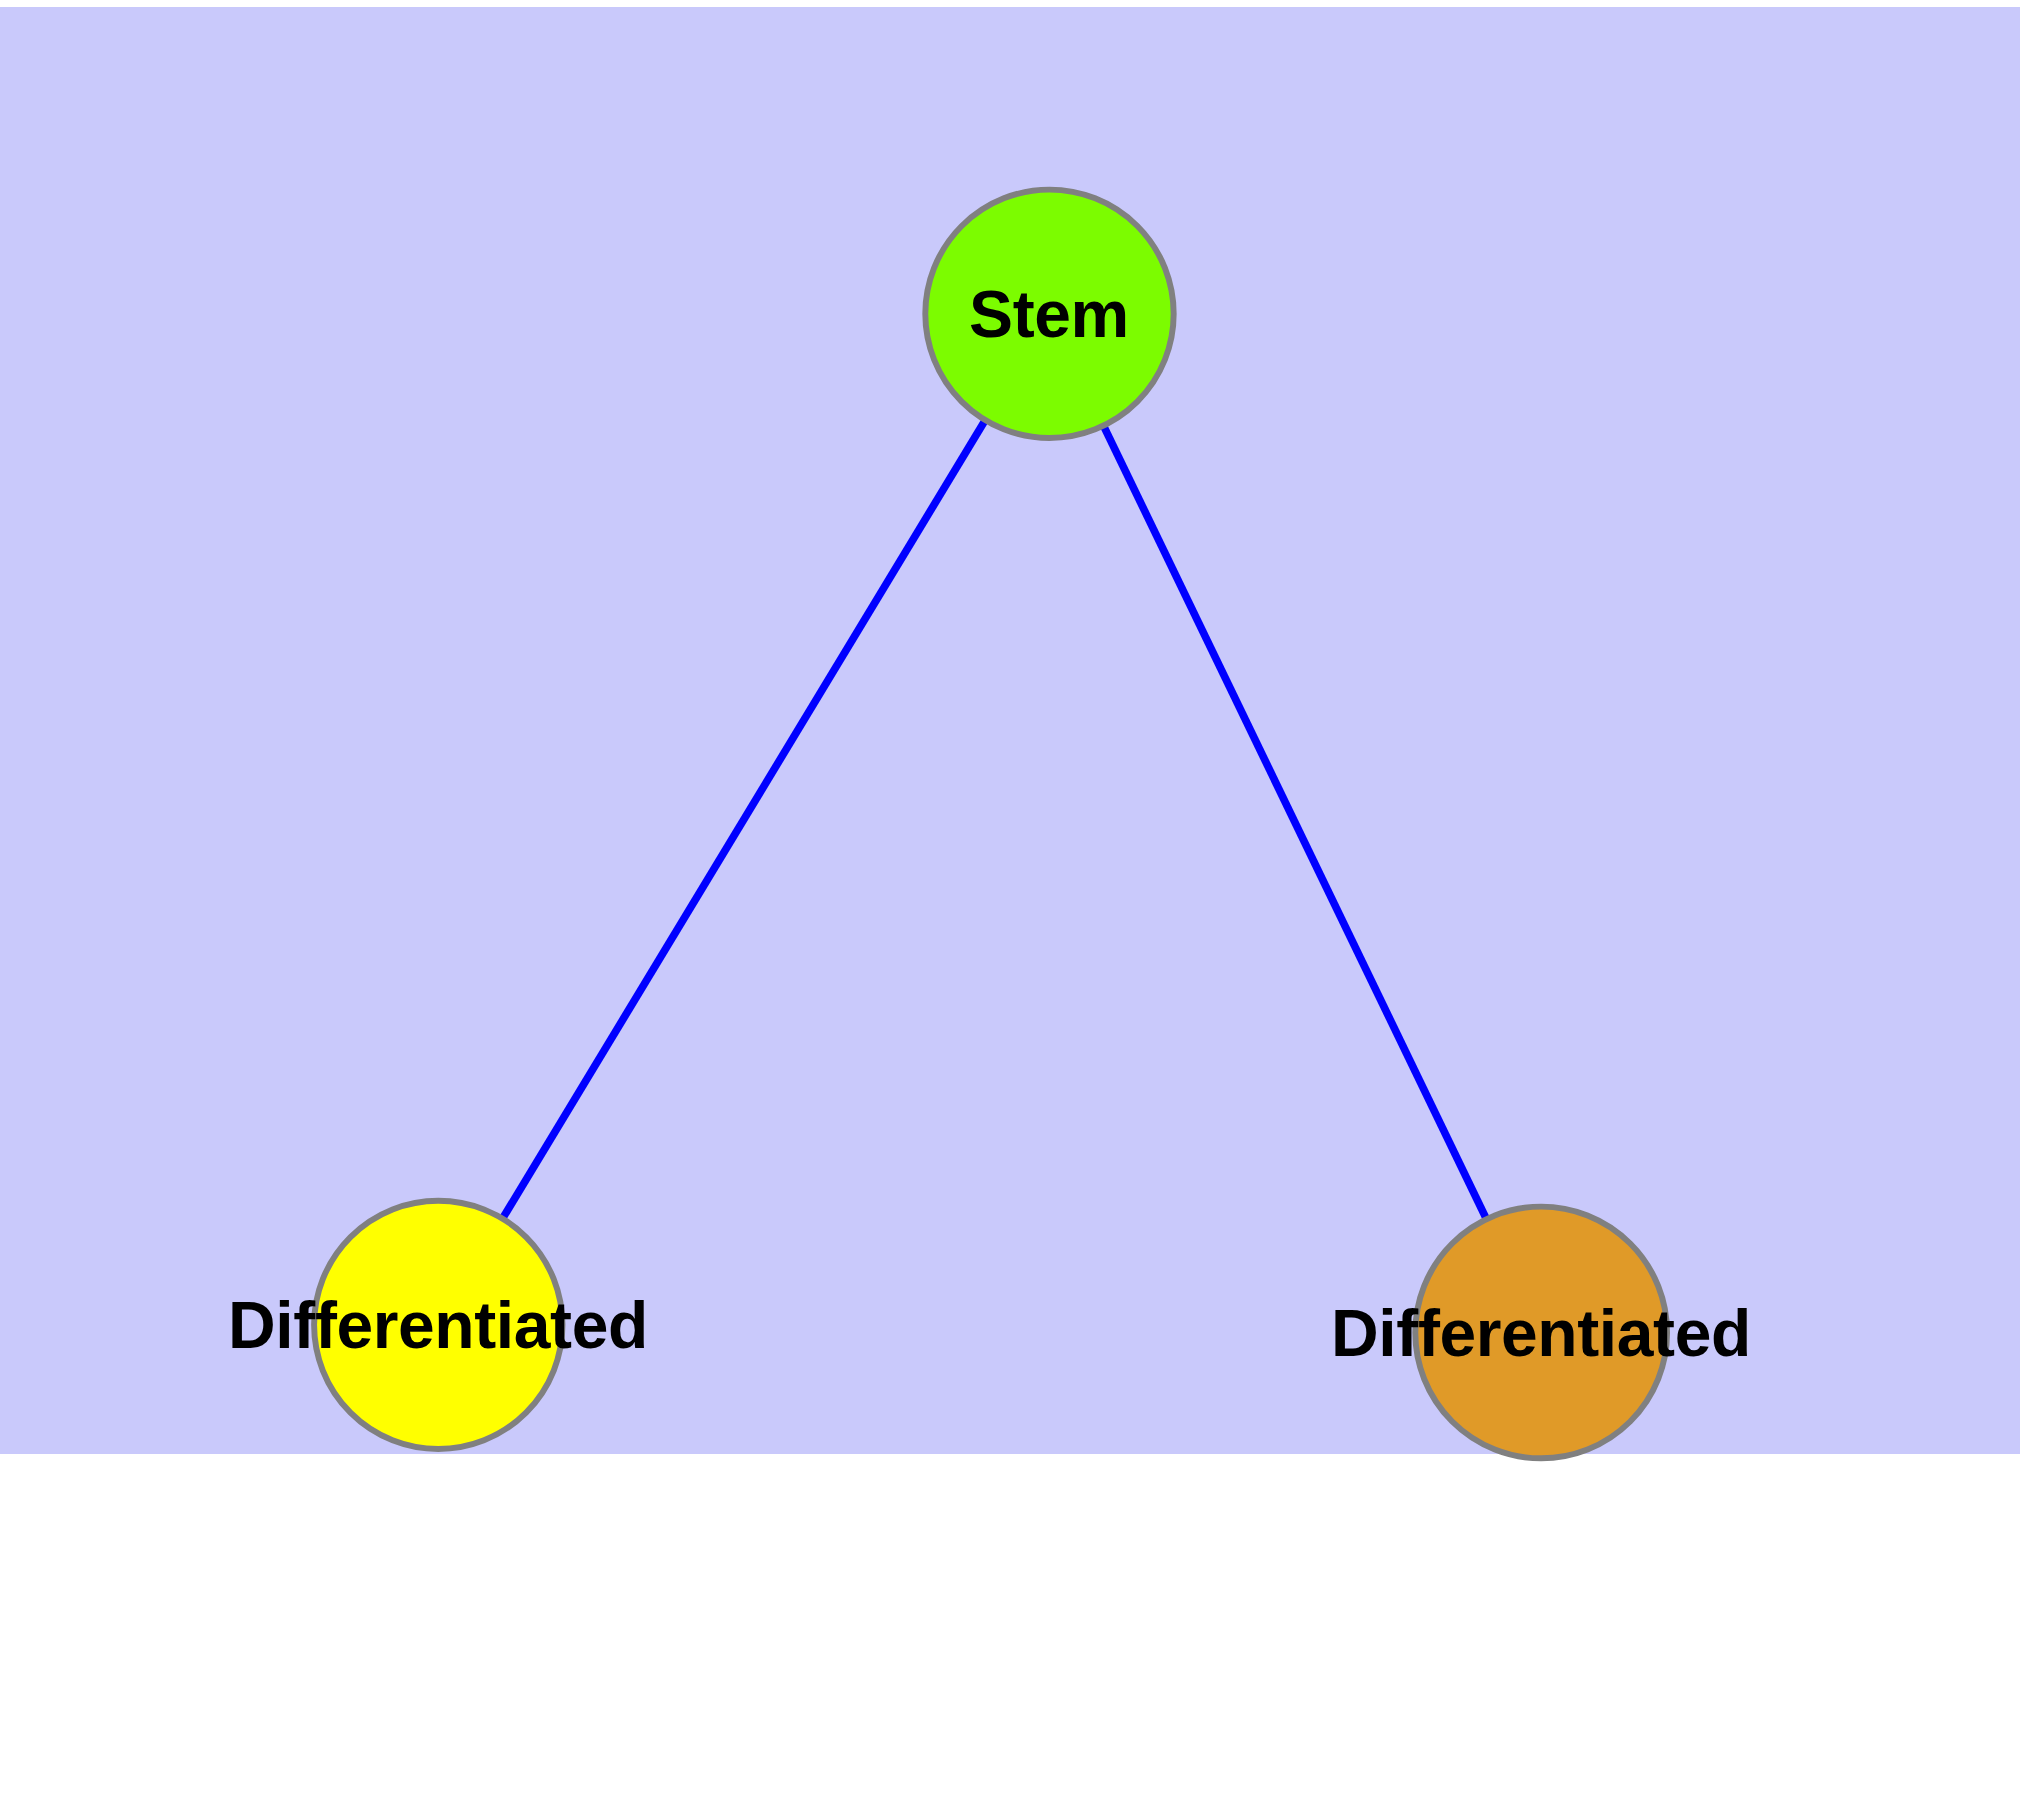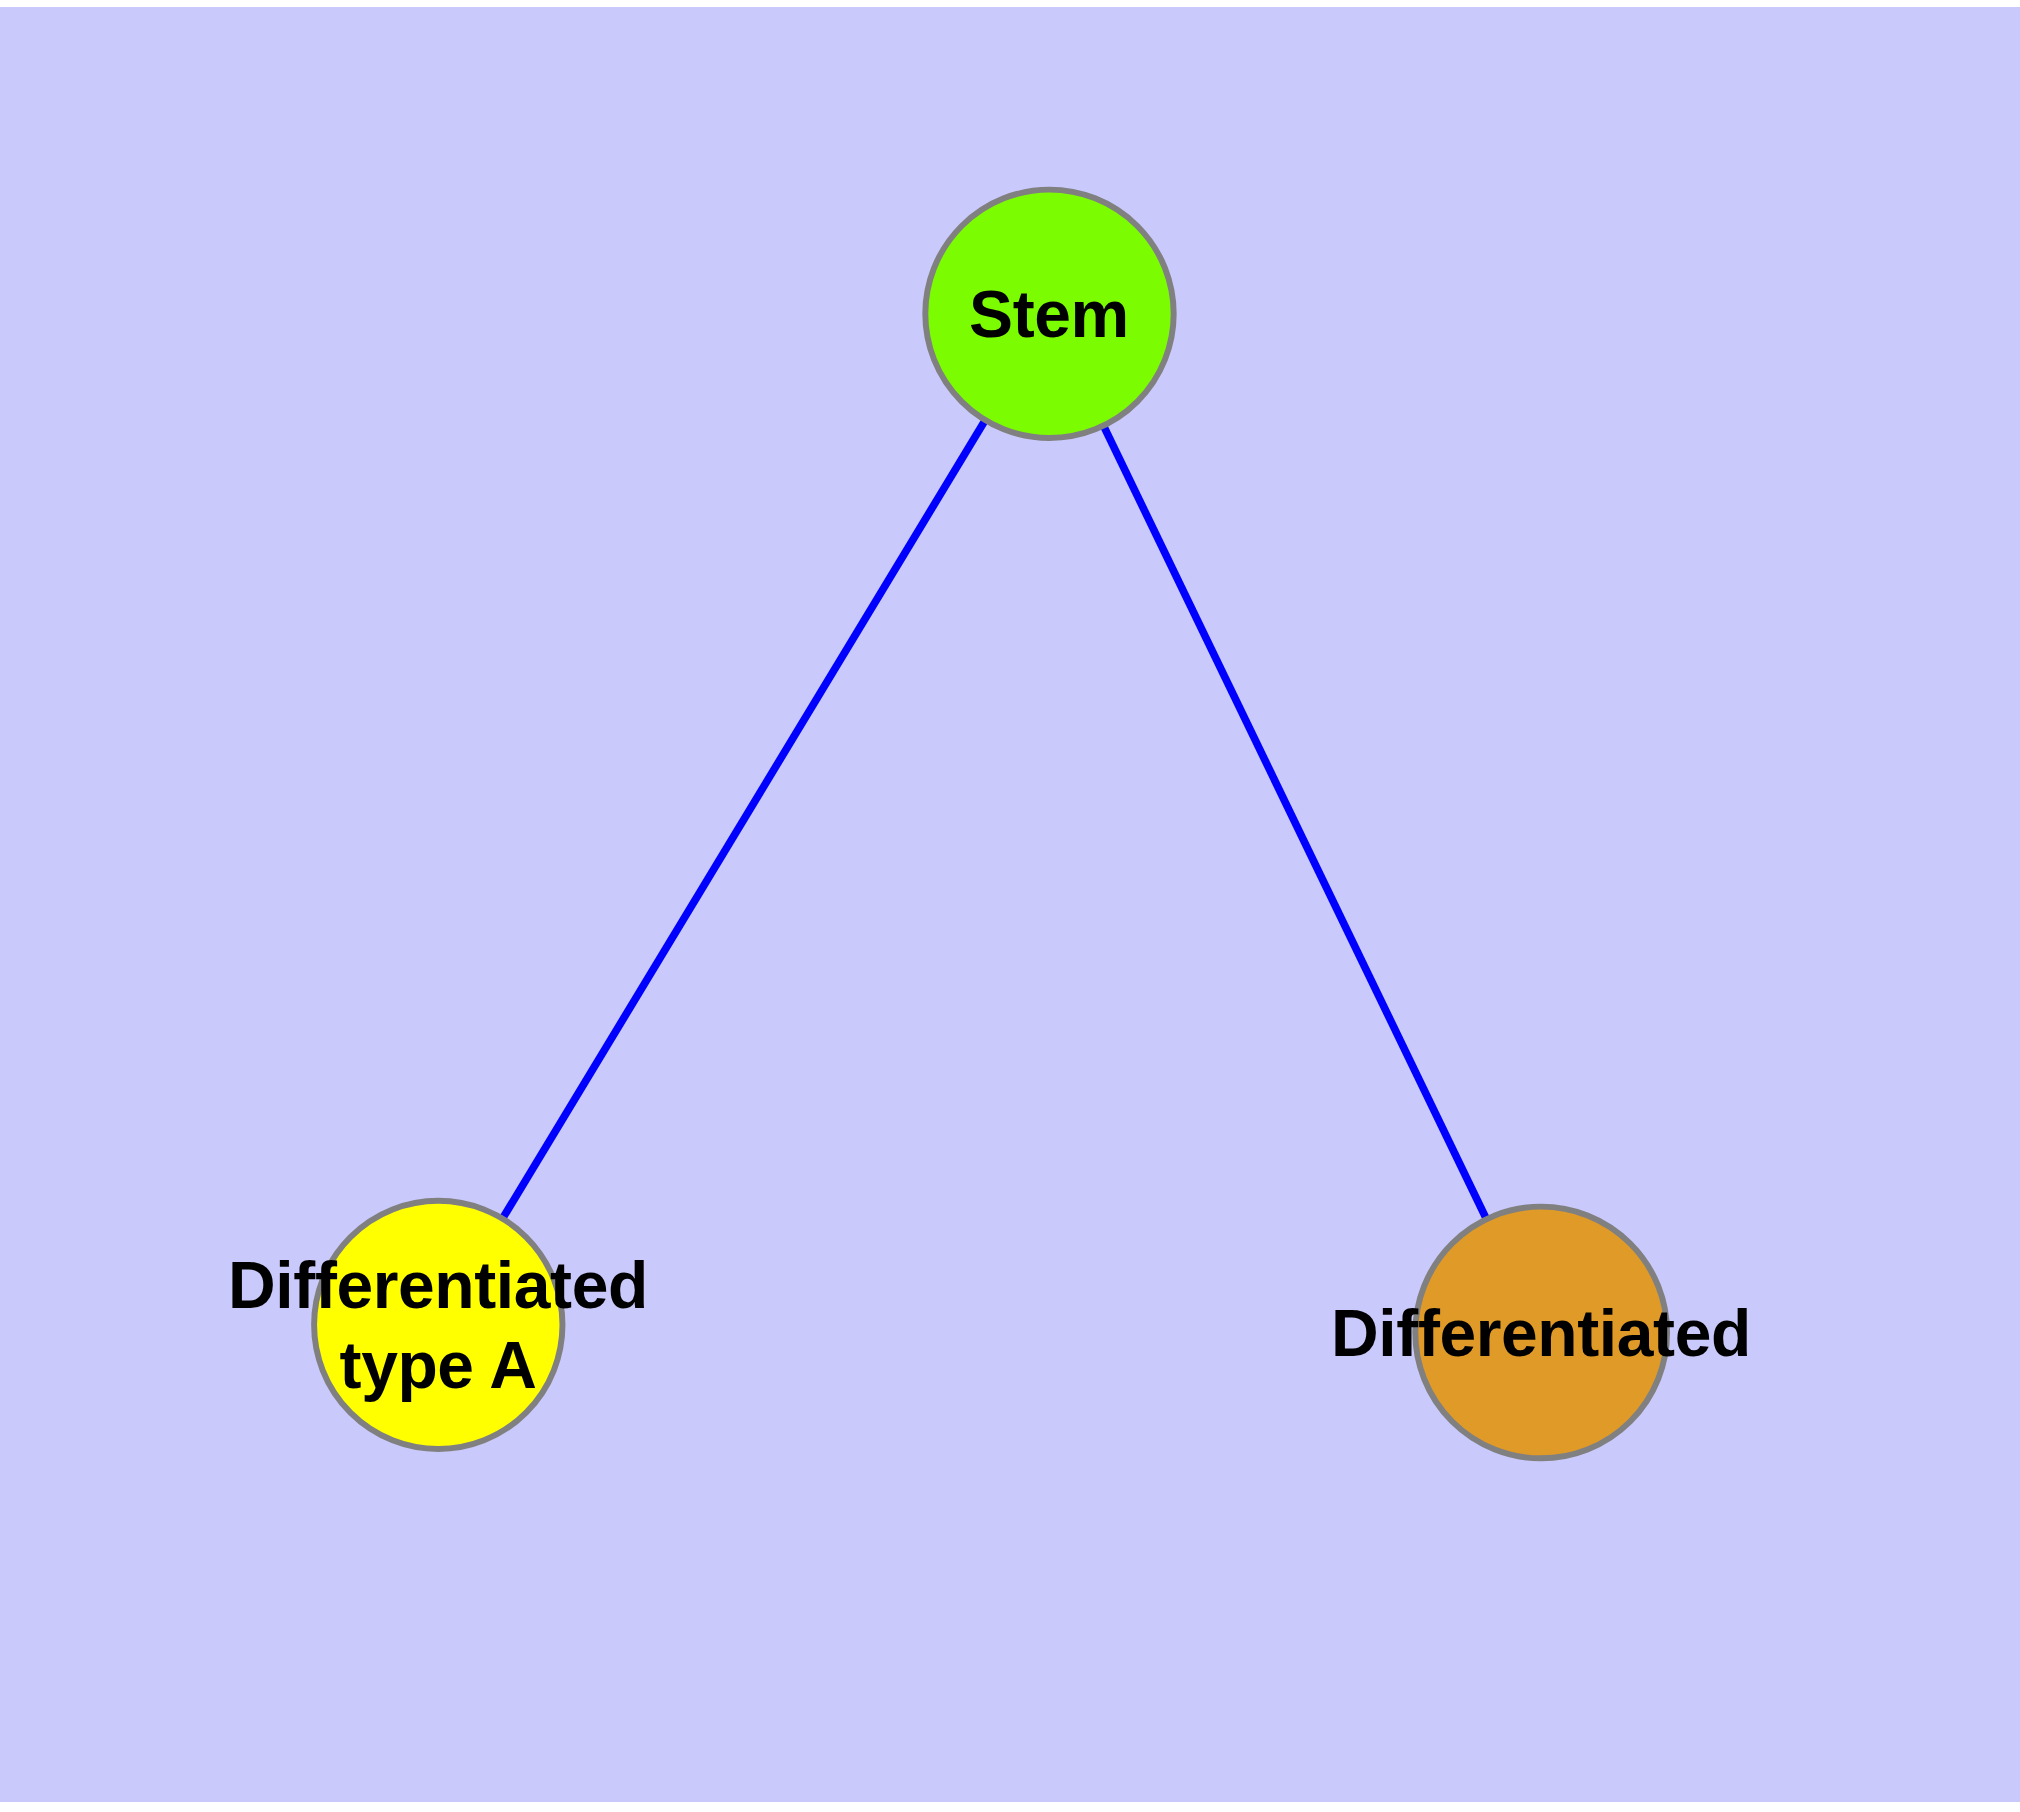--- a/index.html
+++ b/index.html
@@ -13,21 +13,21 @@
     height: 1812px;
     background: #ffffff;
     overflow: hidden;
     font-family: "Liberation Sans", sans-serif;
   }
   #plot-area {
     position: absolute;
     left: 0;
     top: 6.8px;
     width: 2021px;
-    height: 1795px;
+    height: 1447px;
     background: #c9c9fb;
   }
   #graph-svg {
     position: absolute;
     left: 0;
     top: 0;
     width: 2021px;
     height: 1795px;
     display: block;
   }
@@ -59,21 +59,20 @@
           <circle cx="517" cy="1555" r="146.5" fill="#ffff00" stroke="#808080" stroke-width="7"></circle>
           <circle cx="1818" cy="1564" r="148.5" fill="#e09a28" stroke="#808080" stroke-width="7"></circle>
         </g>
     </svg>
     <div id="label-layer">
         <div class="node-label" style="left: 1049px; top: 307px;">
           <div>Stem</div>
         </div>
         <div class="node-label" style="left: 438px; top: 1318px;">
           <div>Differentiated</div>
-          <div>type A</div>
         </div>
         <div class="node-label" style="left: 1541px; top: 1326px;">
           <div>Differentiated</div>
         </div>
       </div>
   </div>
 </div>
 
 
 </body></html>

